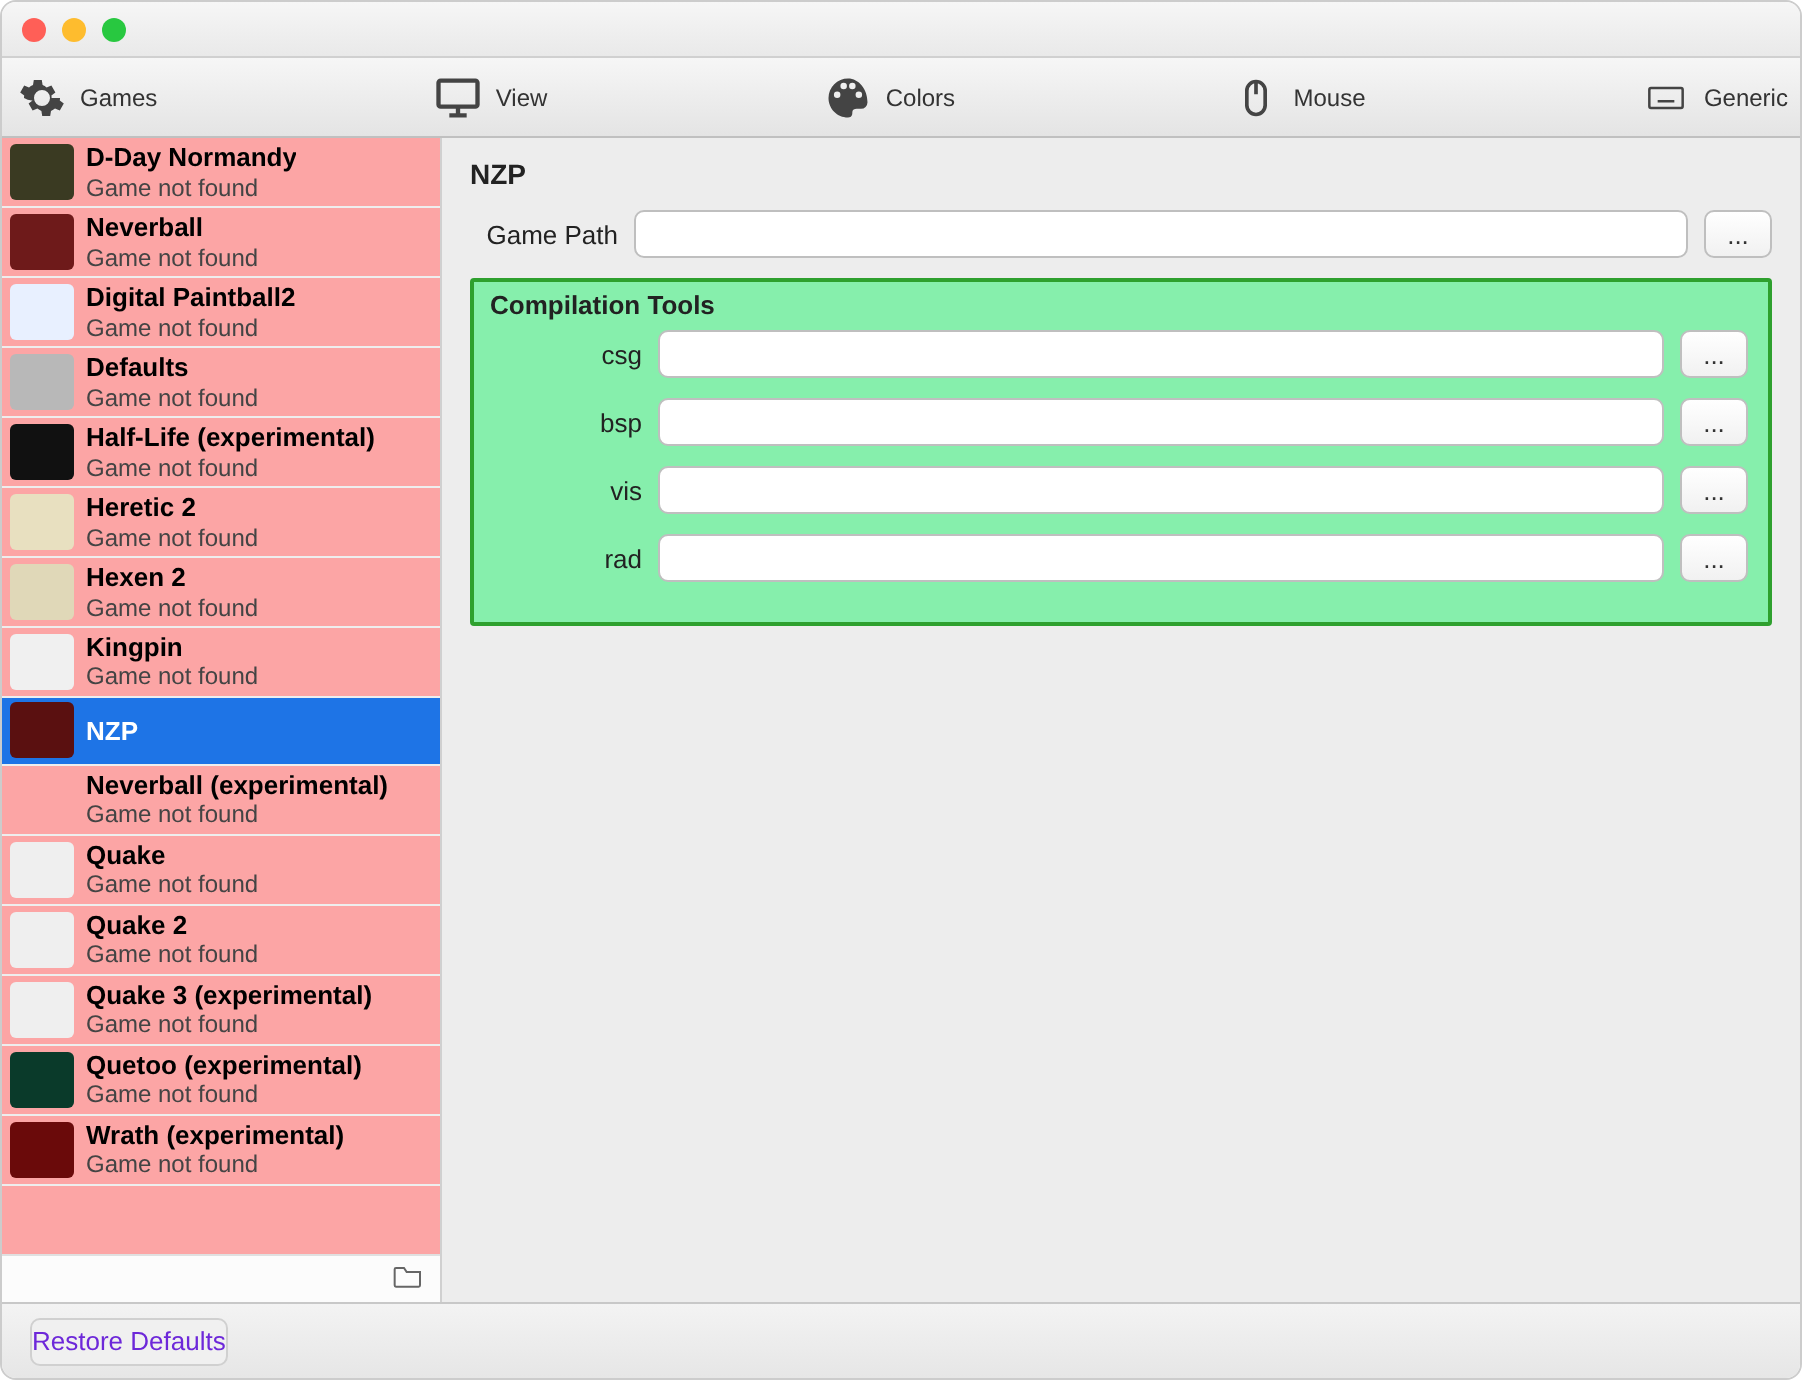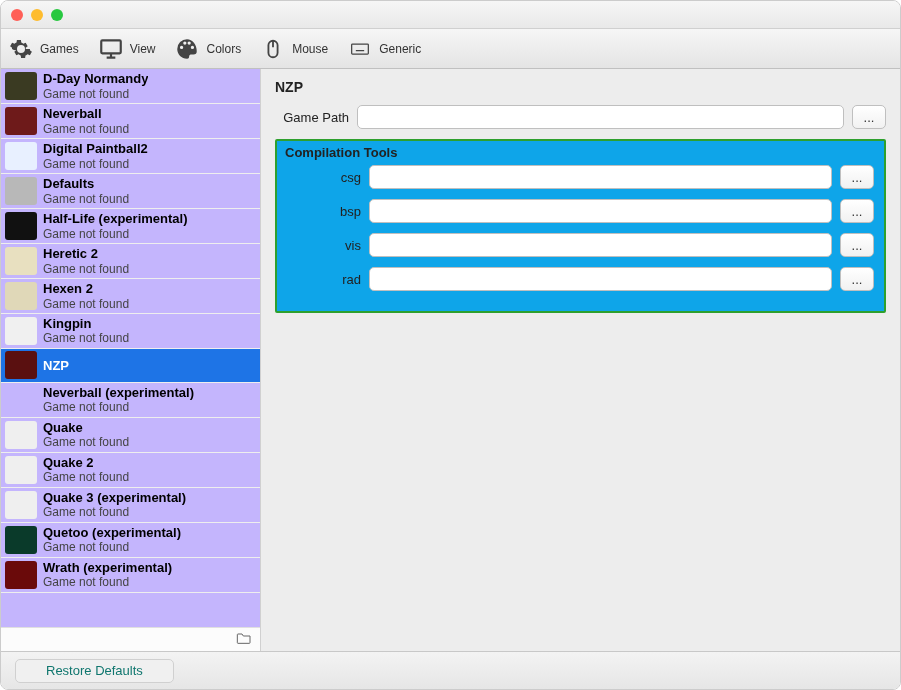--- a/index.html
+++ b/index.html
@@ -47,45 +47,46 @@
   pointer-events: none;
 }
 .toolbar {
   height: 40px;
   background: linear-gradient(#f6f6f6, #e4e4e4);
   border-bottom: 1px solid #c0c0c0;
   display: flex;
   align-items: center;
   gap: 18px;
   padding: 0 6px;
+  justify-content: space-between;
 }
 .tool-item {
   display: flex;
   align-items: center;
   gap: 5px;
   cursor: pointer;
   color: #333;
   font-size: 12px;
 }
 .tool-icon {
   width: 28px; height: 28px;
   display: flex; align-items: center; justify-content: center;
   color: #444;
 }
 .content {
   flex: 1;
   display: flex;
   overflow: hidden;
 }
 .sidebar {
-  width: 260px;
+  width: 220px;
   border-right: 1px solid #d0d0d0;
   display: flex;
   flex-direction: column;
-  background: #c4b5fd;
+  background: #fca5a5;
 }
 .game-list {
   flex: 1;
   overflow-y: auto;
 }
 .game-item {
   display: flex;
   align-items: center;
   gap: 6px;
   padding: 2px 4px;
@@ -171,45 +172,45 @@
   font-size: 13px;
   margin-left: 82px;
   margin-bottom: 16px;
 }
 .fieldset {
   border: 2px solid #2ea02e;
   border-radius: 2px;
   padding: 24px 10px 10px 10px;
   position: relative;
   margin-top: 6px;
-  background: #0ea5e9;
+  background: #86efac;
 }
 .fieldset-legend {
   position: absolute;
   top: 4px;
   left: 8px;
   font-weight: 700;
   font-size: 13px;
   color: #222;
 }
 .bottombar {
   height: 38px;
   background: linear-gradient(#f3f3f3, #e6e6e6);
   border-top: 1px solid #c8c8c8;
   display: flex;
   align-items: center;
   padding: 0 14px;
 }
 .restore-btn {
   height: 24px;
-  padding: 0 30px;
+  padding: 0 0;
   border: 1px solid #d0d0d0;
   border-radius: 5px;
   background: #f0f0f0;
-  color: #0f766e;
+  color: #6d28d9;
   font-size: 13px;
   cursor: default;
 }
 </style>
 </head>
 <body>
 
 <div class="window">
   <div class="titlebar">
     <div class="traffic-lights">

